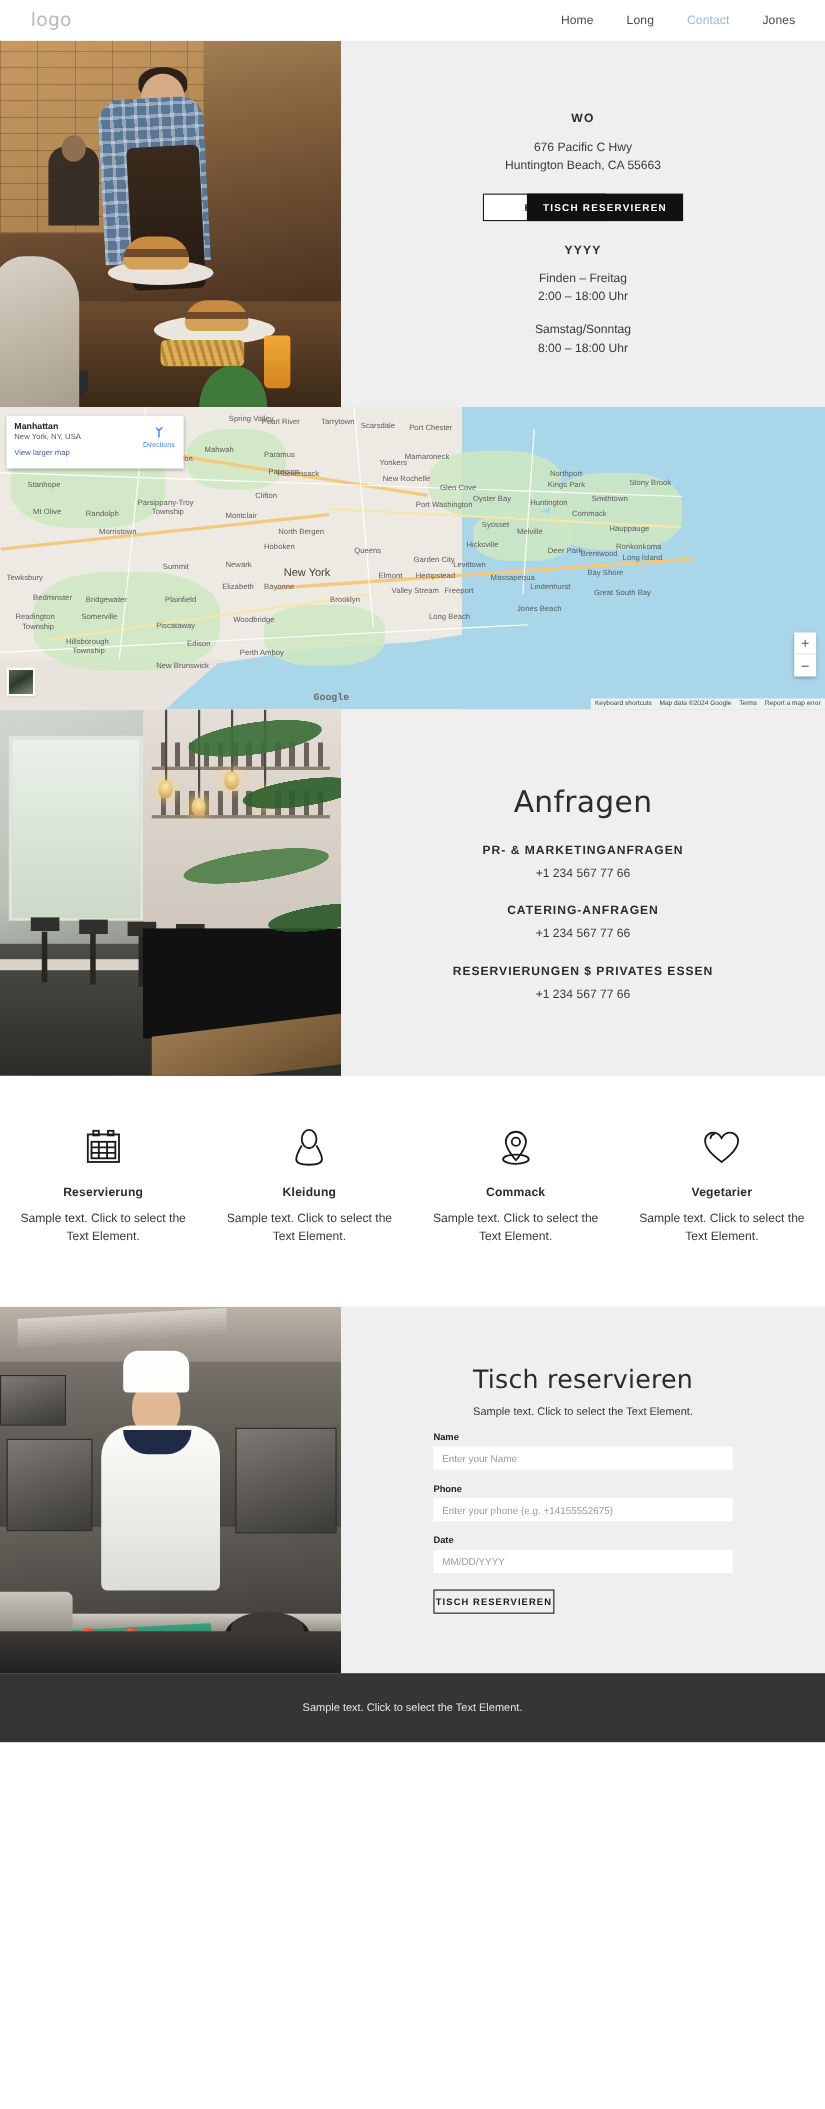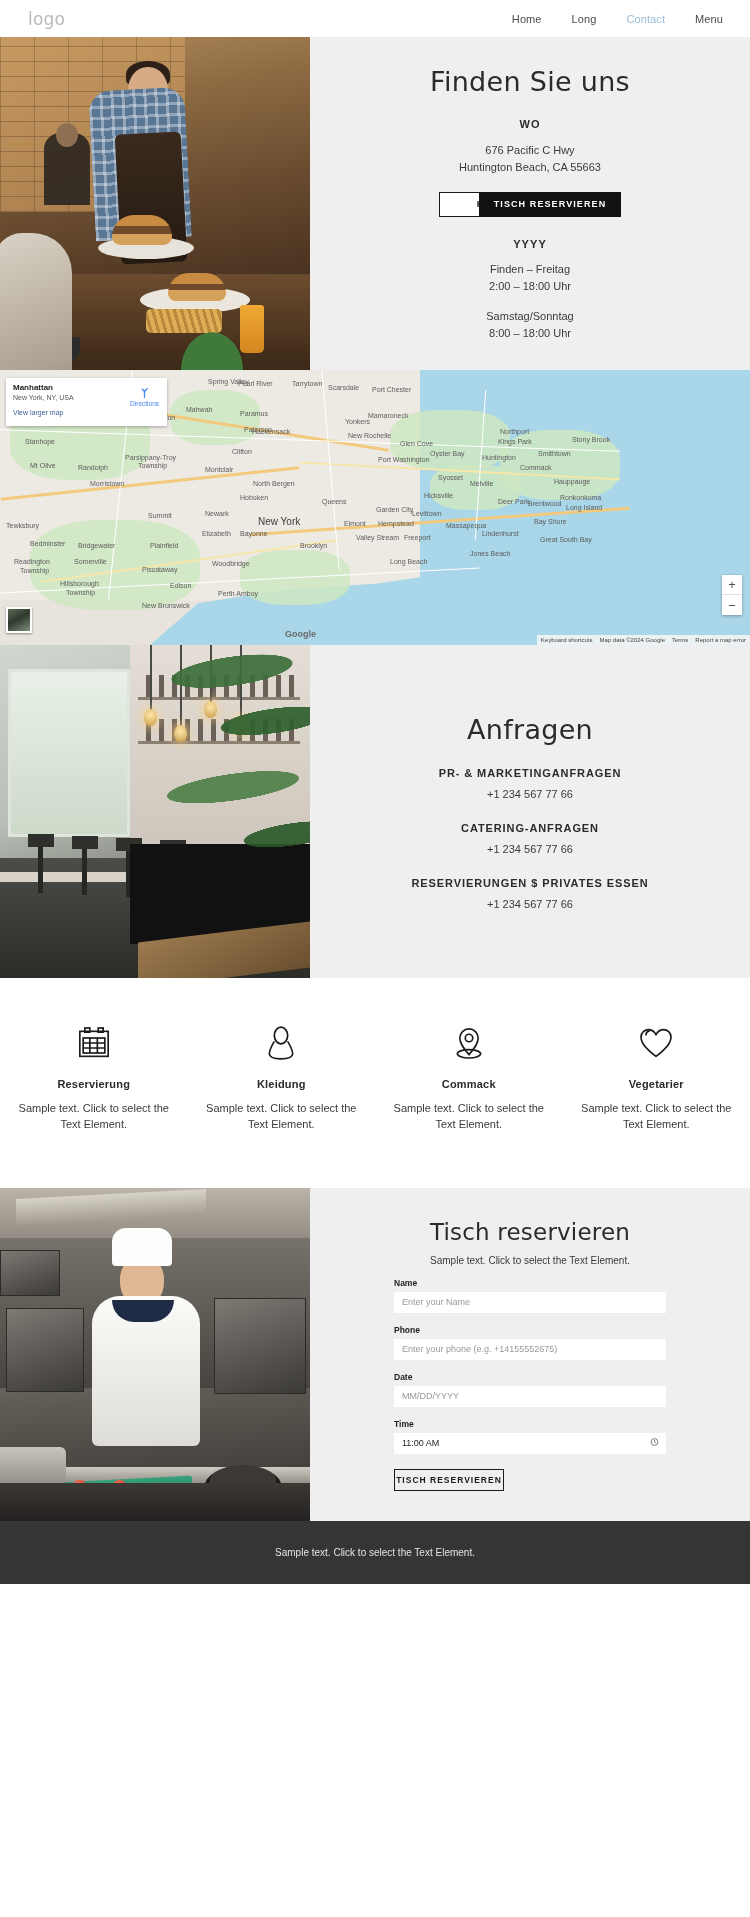--- a/index.html
+++ b/index.html
@@ -179,21 +179,21 @@
     position: absolute; right: 0; bottom: 0;
     background: rgba(245,245,245,.88);
     font-size: 6px; color: #444;
     padding: 2px 4px;
     display: flex; gap: 7px;
   }
   .map-attrib span { cursor: pointer; white-space: nowrap; }
   .map-google {
     position: absolute; left: 285px; bottom: 6px;
     font-size: 9px; color: #6b6b6b; font-weight: 700;
-    font-family: Liberation Sans, sans-serif;
+    font-family: Liberation Mono, monospace;
   }
   .map-thumb {
     position: absolute; left: 6px; bottom: 12px;
     width: 26px; height: 26px;
     border: 2px solid #fff;
     background: linear-gradient(150deg,#5a6b55,#2e3a2c 45%,#7e8e7a);
     box-shadow: 0 1px 2px rgba(0,0,0,.4);
     cursor: pointer;
   }
 
@@ -486,21 +486,21 @@
 <body>
 
 <div class="page">
 
   <div class="header">
     <div class="logo">logo</div>
     <nav class="nav">
       <a class="nav-item">Home</a>
       <a class="nav-item">Long</a>
       <a class="nav-item active">Contact</a>
-      <a class="nav-item">Menu</a>
+      <a class="nav-item">Jones</a>
     </nav>
   </div>
 
   <section class="split findus">
     <div class="split-img">
       <div class="ph scene1">
         <div class="s1-brick"></div>
         <div class="s1-bg-man"></div>
           <div class="s1-bg-head"></div>
         <div class="s1-table"></div>
@@ -513,21 +513,20 @@
         <div class="s1-plate2"></div>
           <div class="s1-burger2"></div>
         <div class="s1-fries"></div>
         <div class="s1-juice"></div>
         <div class="s1-cup"></div>
         <div class="s1-plant"></div>
         <div class="s1-person-l"></div>
       </div>
     </div>
     <div class="split-panel">
-      <h1 class="h1">Finden Sie uns</h1>
       <div class="sub-label">WO</div>
       <div class="addr">
         <div>676 Pacific C Hwy</div>
         <div>Huntington Beach, CA 55663</div>
       </div>
       <div class="btnrow">
         <button class="btn-outline">KARTE</button>
         <button class="btn-solid">TISCH RESERVIEREN</button>
       </div>
       <div class="sub-label">YYYY</div>
@@ -798,32 +797,20 @@
         <div class="field">
           <div class="lbl">Phone</div>
           <div class="inp">Enter your phone (e.g. +14155552675)</div>
         </div>
 
         <div class="field">
           <div class="lbl">Date</div>
           <div class="inp">MM/DD/YYYY</div>
         </div>
 
-        <div class="field">
-          <div class="lbl">Time</div>
-          <div class="inp filled">
-            <span>11:00 AM</span>
-            <span class="clock">
-              <svg width="9" height="9" viewBox="0 0 24 24" fill="none" stroke="#555" stroke-width="2">
-                <circle cx="12" cy="12" r="9"></circle>
-                  <path d="M12 7v5l3.5 2"></path>
-              </svg>
-            </span>
-          </div>
-        </div>
 
         <button class="form-btn">TISCH RESERVIEREN</button>
       </div>
     </div>
   </section>
 
   <footer class="footer">
     <div class="footer-txt">Sample text. Click to select the Text Element.</div>
   </footer>
 

